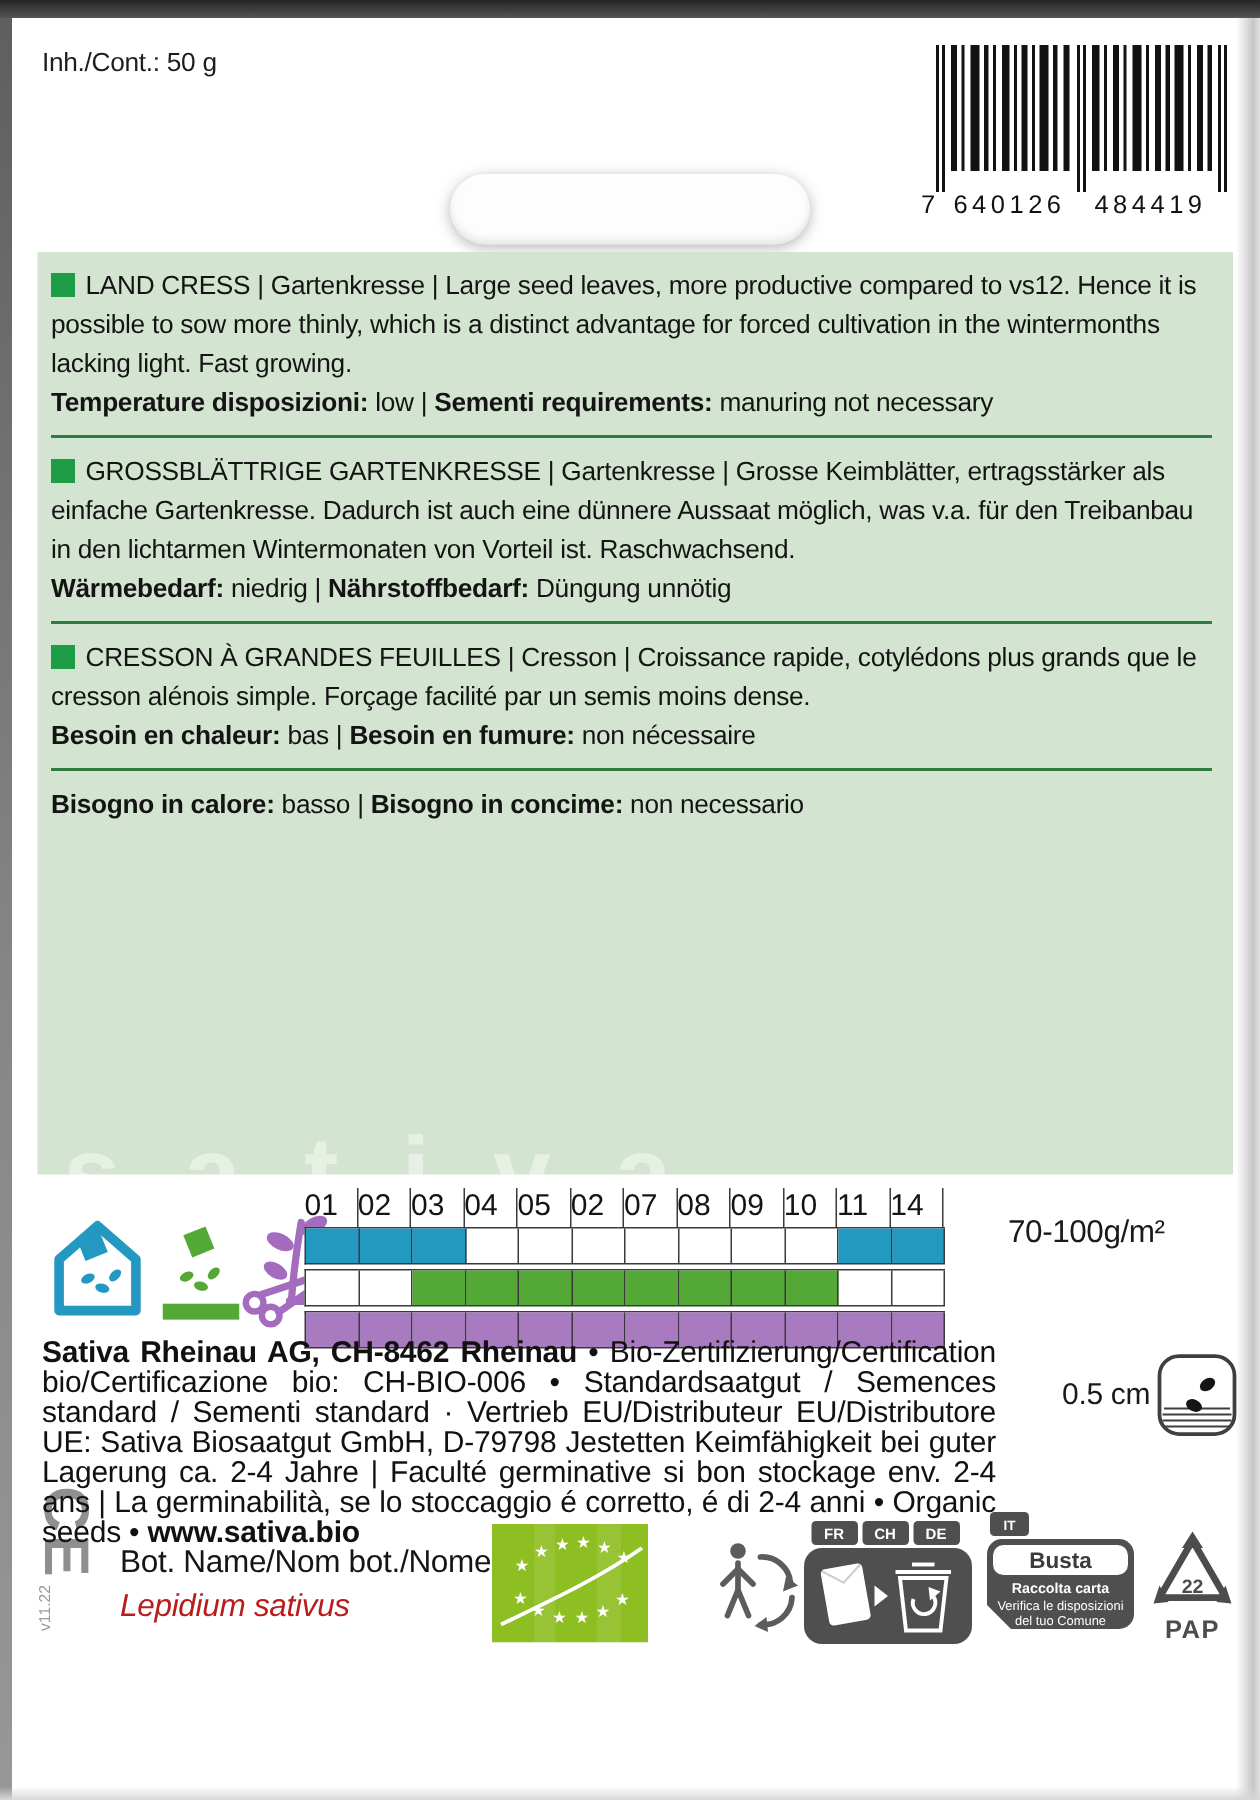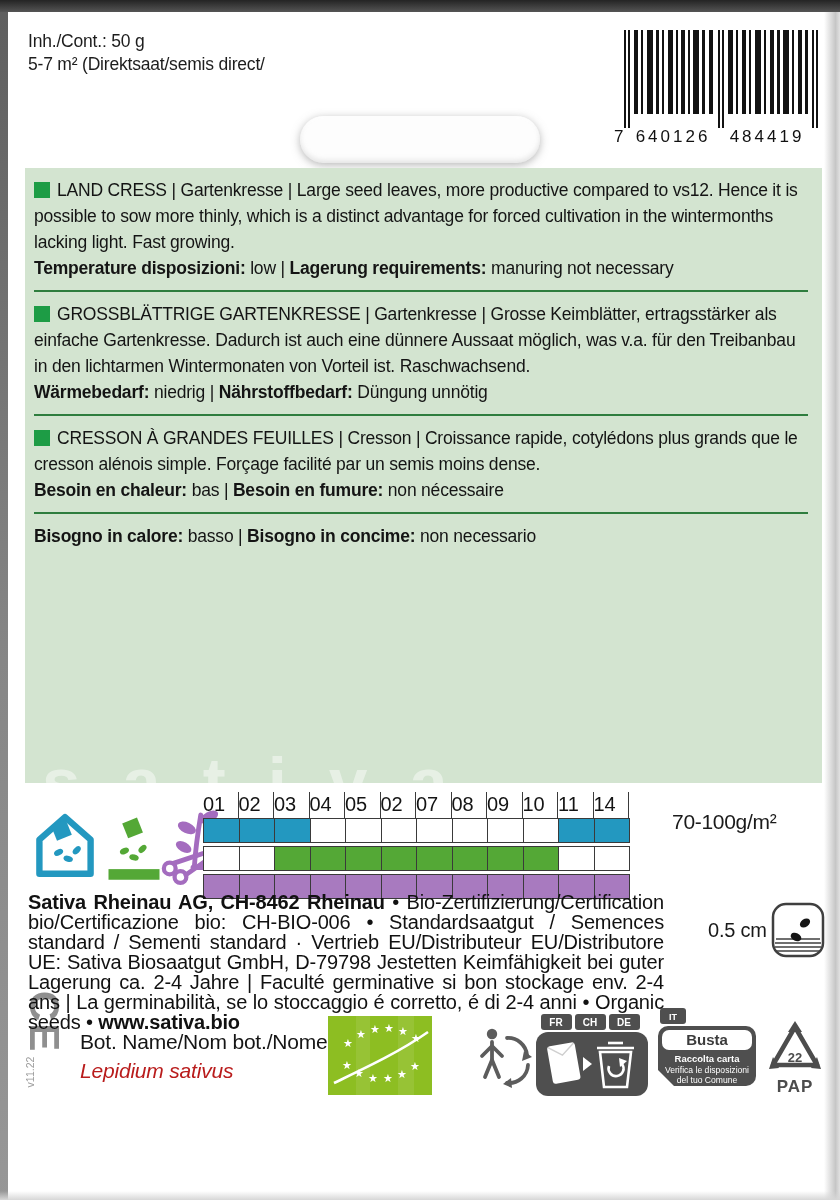--- a/index.html
+++ b/index.html
@@ -72,21 +72,20 @@
 </head>
 <body>
 
 <div class="edge-top"></div>
 <div class="edge-left"></div>
 <div class="edge-right"></div>
 <div class="edge-bottom"></div>
 
 <div class="content-info">
   <div>Inh./Cont.:  50 g</div>
-  <div>5-7 m² (Direktsaat/semis direct/</div>
 </div>
 
 <svg class="barcode" width="210" height="114" viewBox="0 0 210 114">
   <g fill="#121212">
     <rect x="12" y="0" width="2" height="98"></rect>
       <rect x="16" y="0" width="2" height="98"></rect>
     <rect x="22" y="0" width="4" height="84"></rect>
       <rect x="29" y="0" width="2" height="84"></rect>
     <rect x="35" y="0" width="6" height="84"></rect>
       <rect x="44" y="0" width="3" height="84"></rect>
@@ -119,21 +118,21 @@
   <text x="61" y="112" font-size="17" fill="#111" text-anchor="middle" letter-spacing="3">640126</text>
   <text x="155" y="112" font-size="17" fill="#111" text-anchor="middle" letter-spacing="3">484419</text>
 </svg>
 
 <div class="hang-slot"></div>
 
 <div class="desc-box">
 
   <div class="sec">
     <p class="lead"><span class="sq"></span><span>LAND CRESS | Gartenkresse | Large seed leaves, more productive compared to vs12. Hence it is possible to sow more thinly, which is a distinct advantage for forced cultivation in the wintermonths lacking light. Fast growing.</span></p>
-    <p class="spec"><b>Temperature disposizioni:</b><span> low | </span><b>Lagerung requirements:</b><span> manuring not necessary</span></p>
+    <p class="spec"><b>Temperature disposizioni:</b><span> low | </span><b>Sementi requirements:</b><span> manuring not necessary</span></p>
   </div>
   <hr class="divider">
 
   <div class="sec">
     <p class="lead"><span class="sq"></span><span>GROSSBLÄTTRIGE GARTENKRESSE | Gartenkresse | Grosse Keimblätter, ertragsstärker als einfache Gartenkresse. Dadurch ist auch eine dünnere Aussaat möglich, was v.a. für den Treibanbau in den lichtarmen Wintermonaten von Vorteil ist. Raschwachsend.</span></p>
     <p class="spec"><b>Wärmebedarf:</b><span> niedrig | </span><b>Nährstoffbedarf:</b><span> Düngung unnötig</span></p>
   </div>
   <hr class="divider">
 
   <div class="sec">

